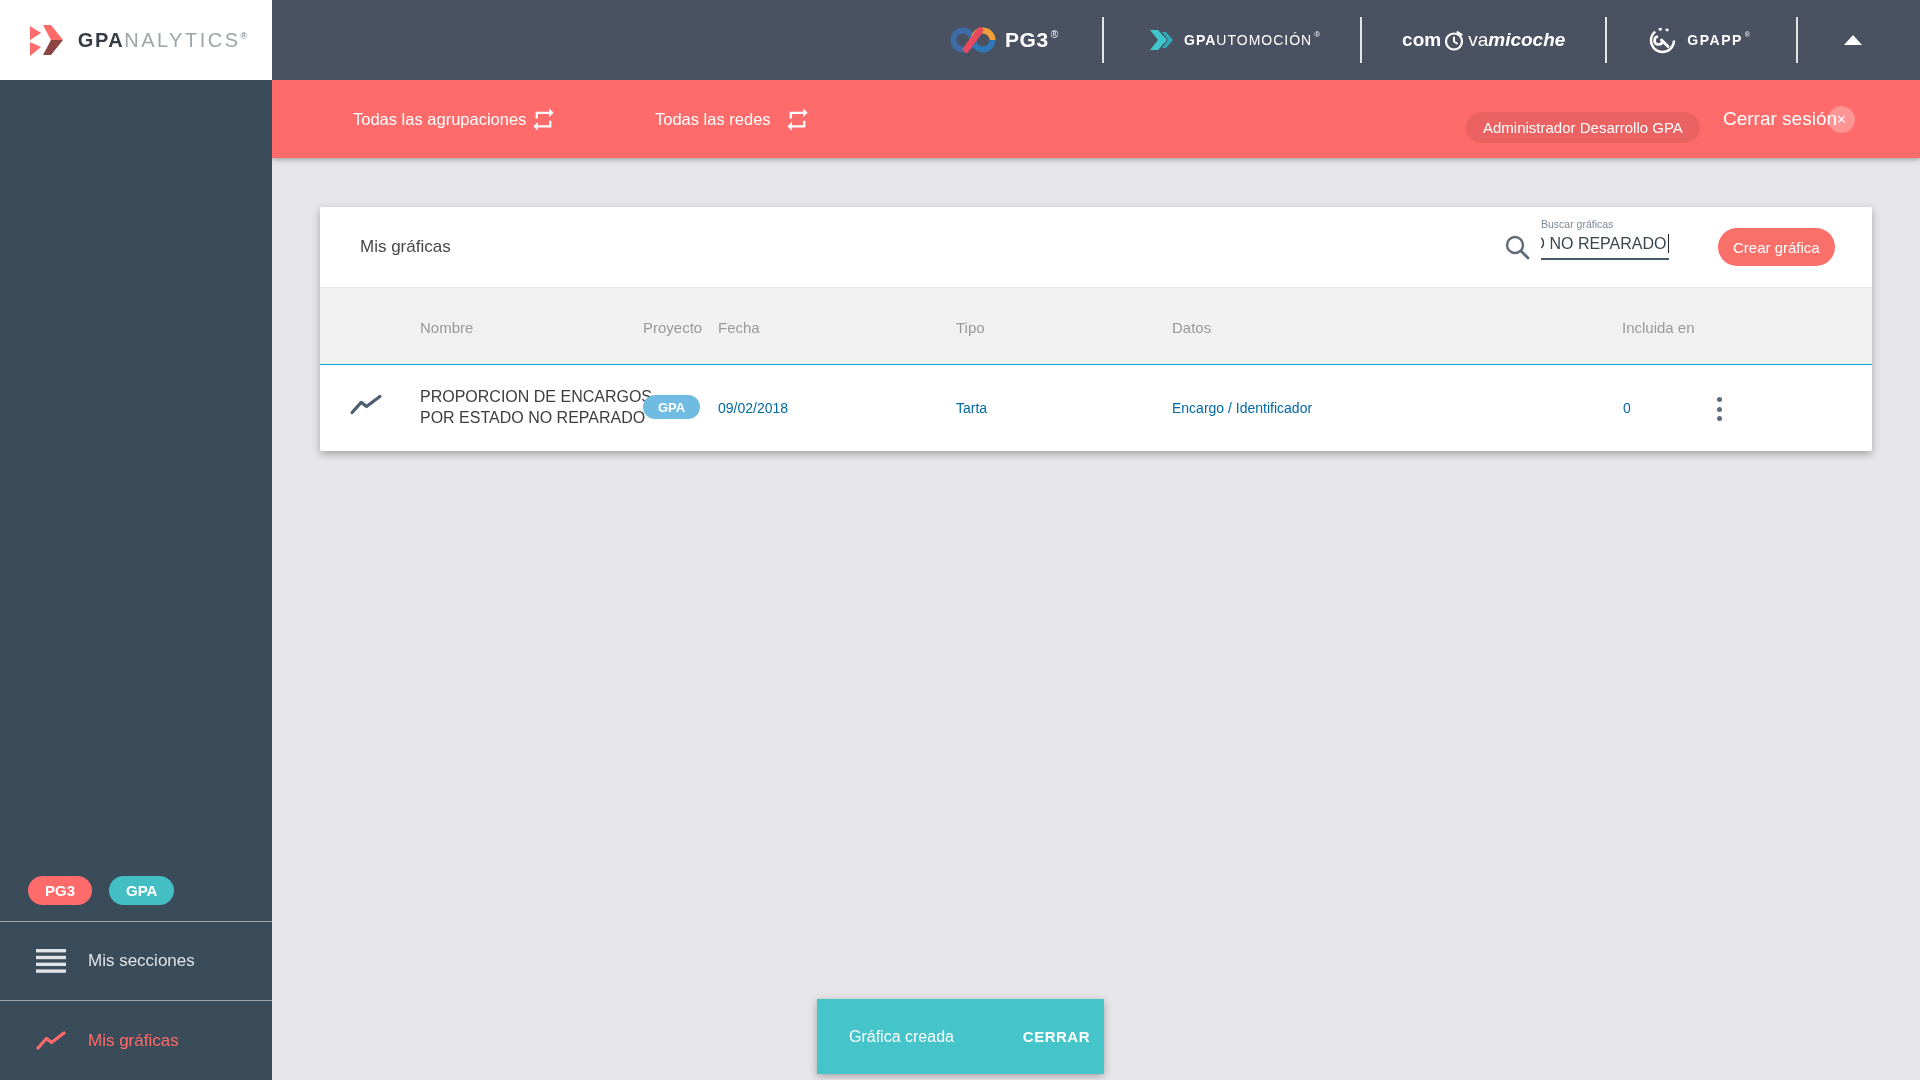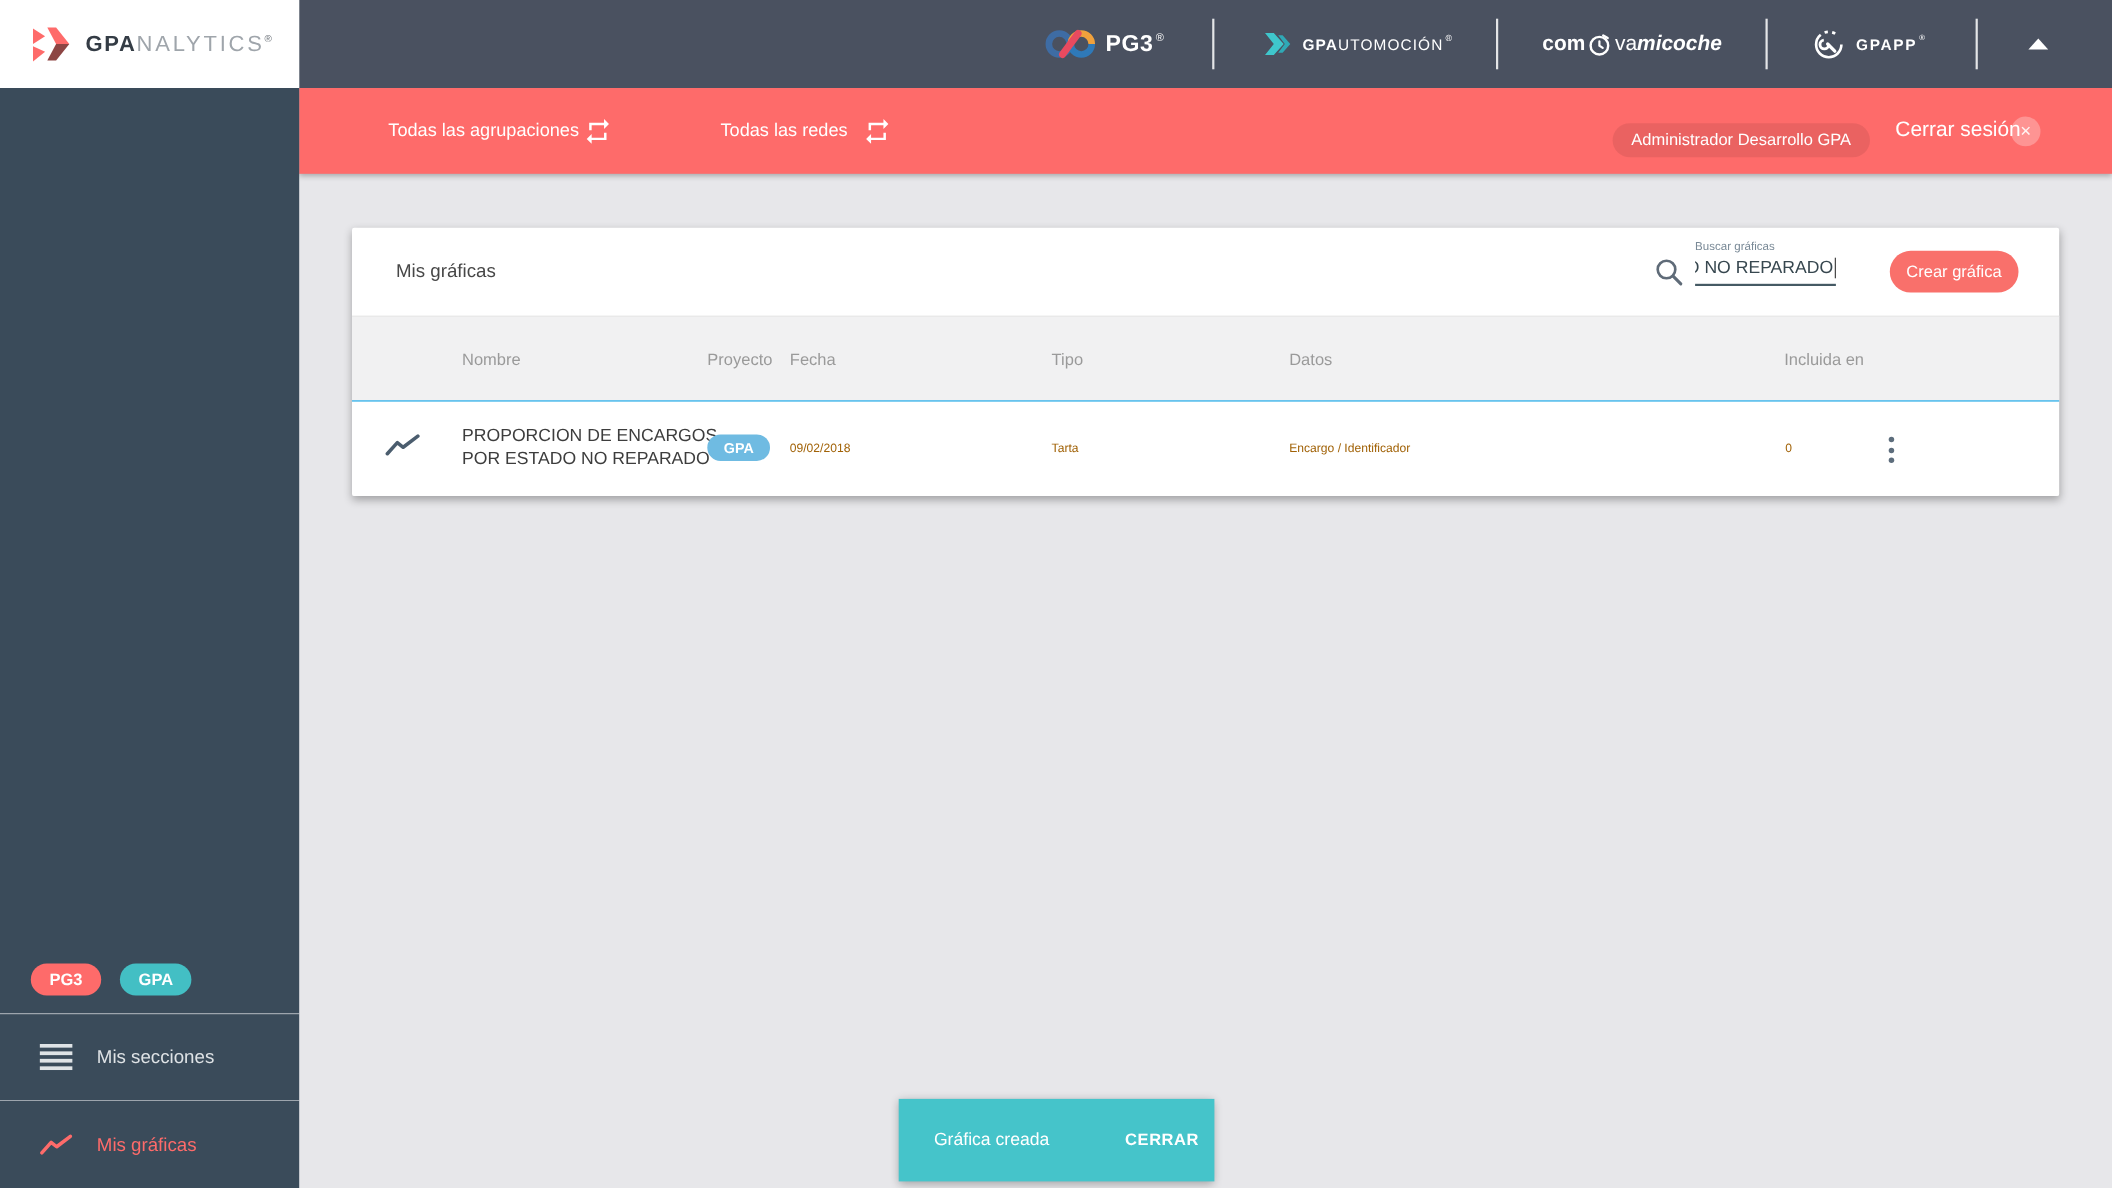--- a/index.html
+++ b/index.html
@@ -74,21 +74,21 @@
   .thead { position:absolute; left:0; top:80px; width:1552px; height:78px; background:#f1f1f2;
            border-top:1px solid #e6e6e6; border-bottom:1px solid #0ea5e9; }
   .th { position:absolute; top:0; height:78px; display:flex; align-items:center;
         color:#9a9a9a; font-size:15px; }
   .trow { position:absolute; left:0; top:158px; width:1552px; height:86px; }
   .row-icon { position:absolute; left:30px; top:28px; }
   .row-name { position:absolute; left:100px; top:21px; font-size:16px; color:#3d3d3d; line-height:21px; }
   .row-pill { position:absolute; left:323px; top:30px; height:24px; border-radius:12px; background:#6fbbe2;
               color:#ffffff; font-size:13px; font-weight:700; display:flex; align-items:center; padding:0 15px; }
   .cell { position:absolute; top:0; height:86px; display:flex; align-items:center;
-          font-size:11px; color:#a16207; }
+          font-size:14px; color:#0369a1; }
   .kebab { position:absolute; left:1394px; top:29px; display:flex; flex-direction:column; gap:4.5px;
            padding:3px; cursor:pointer; }
   .kebab i { width:5px; height:5px; border-radius:50%; background:#5d6d7c; }
   
   .snackbar { position:absolute; left:817px; top:999px; width:287px; height:75px; background:#45c4ca;
               box-shadow:0 2px 8px rgba(0,0,0,0.3); display:flex; align-items:center; z-index:10; }
   .snack-msg { margin-left:32px; color:#ffffff; font-size:16px; }
   .snack-act { margin-left:auto; margin-right:14px; color:#ffffff; font-size:15px; font-weight:700;
                letter-spacing:0.5px; cursor:pointer; }
 </style>

